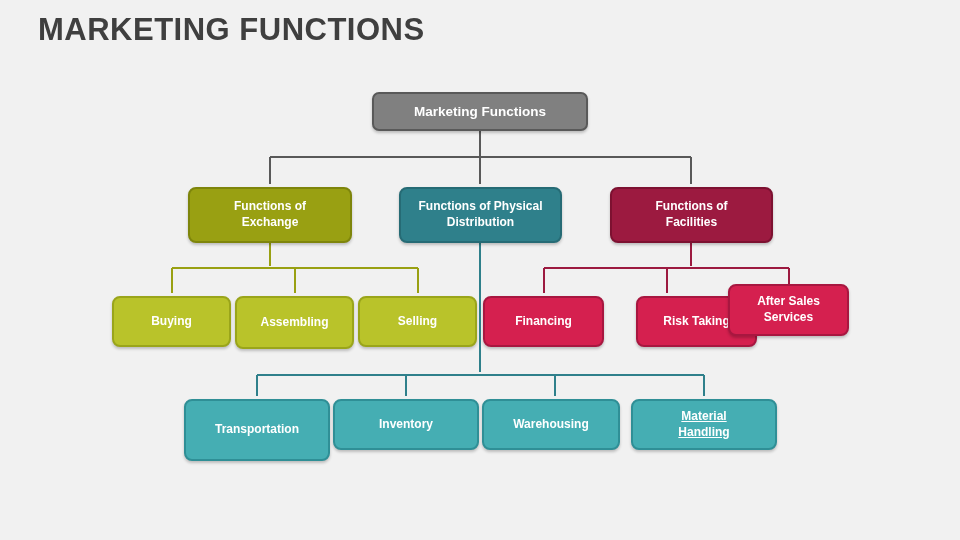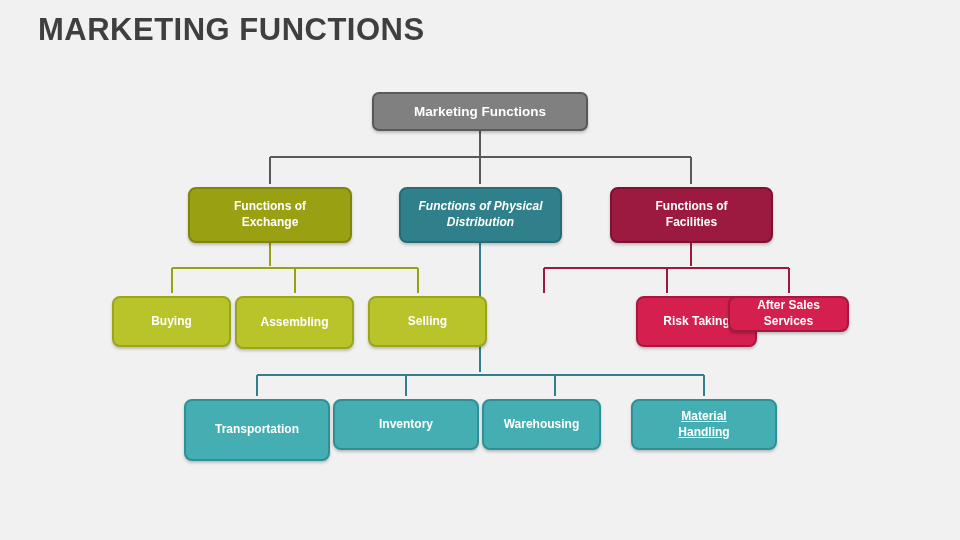--- a/index.html
+++ b/index.html
@@ -94,32 +94,33 @@
       <path d="M406,375 V396" marker-end="url(#m-teal)"></path>
       <path d="M555,375 V396" marker-end="url(#m-teal)"></path>
       <path d="M704,375 V396" marker-end="url(#m-teal)"></path>
     </g>
   </svg>
 
   <div class="node root gray" style="left:372px; top:92px; width:216px; height:39px;">Marketing Functions</div>
 
   <div class="node olive" style="left:188px; top:187px; width:164px; height:56px;">Functions of
 Exchange</div>
-  <div class="node teal" style="left:399px; top:187px; width:163px; height:56px;font-style:italic;">Functions of Physical
+  <div class="node teal" style="left:399px; top:187px; width:163px; height:56px;">Functions of Physical
 Distribution</div>
   <div class="node maroon" style="left:610px; top:187px; width:163px; height:56px;">Functions of
 Facilities</div>
 
   <div class="node olive-l" style="left:112px; top:296px; width:119px; height:51px;text-align:center;">Buying</div>
   <div class="node olive-l" style="left:235px; top:296px; width:119px; height:53px;">Assembling</div>
-  <div class="node olive-l" style="left:368px; top:296px; width:119px; height:51px;">Selling</div>
+  <div class="node olive-l" style="left:358px; top:296px; width:119px; height:51px;">Selling</div>
 
+  <div class="node crimson" style="left:483px; top:296px; width:121px; height:51px;">Financing</div>
   <div class="node crimson" style="left:636px; top:296px; width:121px; height:51px;">Risk Taking</div>
-  <div class="node crimson" style="left:728px; top:296px; width:121px; height:36px;">After Sales
+  <div class="node crimson" style="left:728px; top:284px; width:121px; height:52px;">After Sales
 Services</div>
 
   <div class="node teal-l" style="left:184px; top:399px; width:146px; height:62px;">Transportation</div>
   <div class="node teal-l" style="left:333px; top:399px; width:146px; height:51px;text-align:right;">Inventory</div>
-  <div class="node teal-l" style="left:482px; top:399px; width:119px; height:51px;">Warehousing</div>
+  <div class="node teal-l" style="left:482px; top:399px; width:138px; height:51px;">Warehousing</div>
   <div class="node teal-l" style="left:631px; top:399px; width:146px; height:51px;text-decoration:underline;">Material
 Handling</div>
 
 </div>
 
 </body></html>

